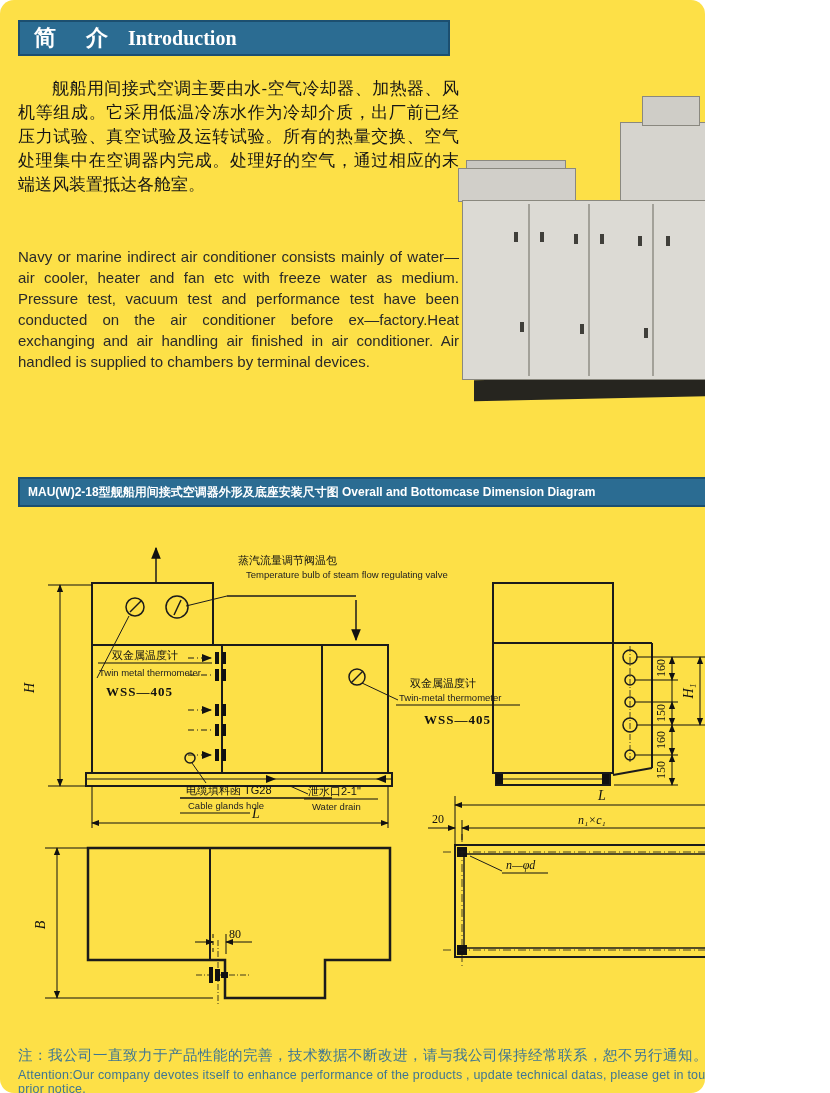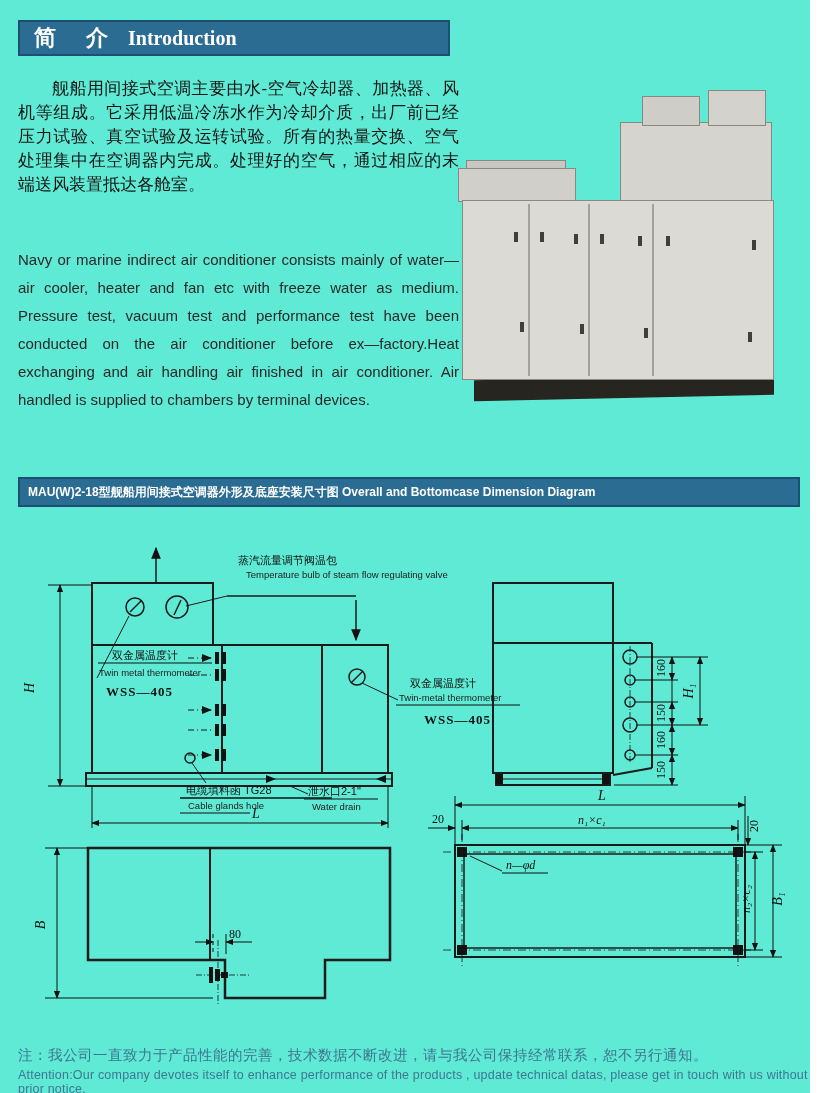--- a/index.html
+++ b/index.html
@@ -1,29 +1,29 @@
 <!DOCTYPE html>
 <html><head>
 <meta charset="utf-8">
 <style>
   html,body{margin:0;padding:0;background:#ffffff;}
-  .page{position:relative;width:810px;height:1093px;background:#5eead4;overflow:hidden;
-        font-family:"Liberation Sans",sans-serif;color:#1a1a1a;}
+  .page{position:relative;width:705px;height:1093px;background:#fde047;overflow:hidden;
+        font-family:"Liberation Sans",sans-serif;color:#1a1a1a;border-radius:14px;}
   
   .banner{position:absolute;background:#2b6c92;border:2px solid #1c4f70;color:#fff;
           box-sizing:border-box;display:flex;align-items:center;}
   .banner1{left:18px;top:20px;width:432px;height:36px;padding-left:14px;}
   .banner1 .zh{font-size:22px;font-weight:bold;letter-spacing:4px;margin-right:16px;}
   .banner1 .en{font-size:20px;font-weight:bold;font-family:Liberation Serif, serif;}
   .banner2{left:18px;top:477px;width:782px;height:30px;padding-left:8px;
            font-size:12px;font-weight:bold;white-space:nowrap;}
   
   .para-zh{position:absolute;left:18px;top:60px;width:441px;font-size:17px;line-height:24px;
            text-align:justify;text-indent:2em;color:#151515;}
-  .para-en{position:absolute;left:18px;top:231px;width:441px;font-size:15px;line-height:28px;
+  .para-en{position:absolute;left:18px;top:231px;width:441px;font-size:15px;line-height:21px;
            text-align:justify;color:#2a2a2a;}
   
   .footer{position:absolute;left:18px;top:1046px;width:800px;color:#3f7693;}
   .footer .f-zh{font-size:14.5px;font-weight:normal;letter-spacing:.5px;}
   .footer .f-en{font-size:12.5px;margin-top:3px;letter-spacing:.2px;}
   
   .photo{position:absolute;left:452px;top:82px;width:346px;height:336px;}
   .photo div{position:absolute;box-sizing:border-box;}
   .p-body{left:10px;top:118px;width:312px;height:180px;background:#dcdad4;border:1px solid #8a887f;}
   .p-riser{left:168px;top:40px;width:152px;height:82px;background:#d6d4ce;border:1px solid #8a887f;}

